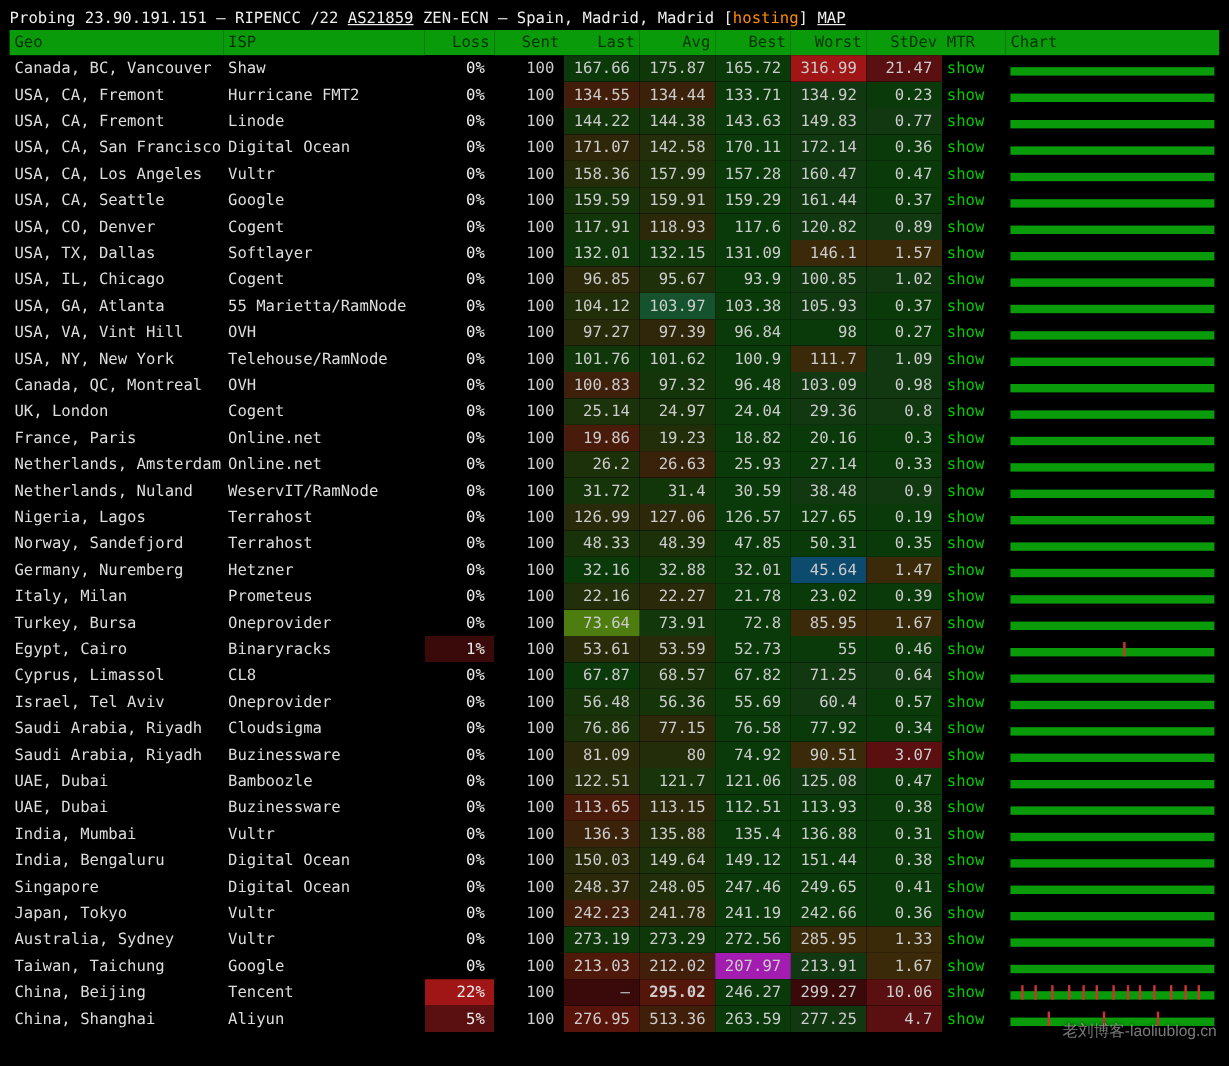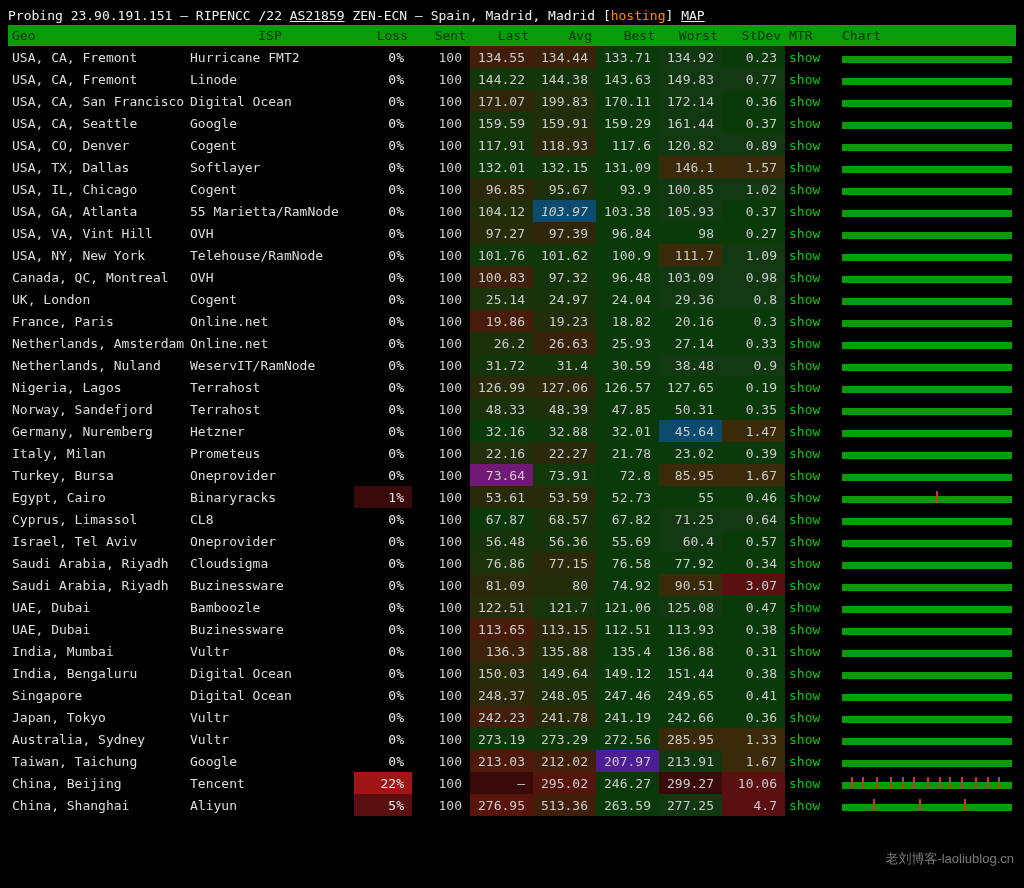--- a/index.html
+++ b/index.html
@@ -19,21 +19,21 @@
   table { border-collapse: collapse; width: 100%; table-layout: fixed; }
   th {
     background: #0a9b0a;
     color: #003300;
     text-align: left;
     padding: 3px 4px;
     font-weight: normal;
   }
   td { padding: 2px 4px; white-space: nowrap; overflow: hidden; }
   .col-geo   { width: 170px; }
-  .col-isp   { width: 160px; text-align: center; }
+  .col-isp   { width: 160px; }
   .col-loss  { width: 50px; text-align: right; }
   .col-sent  { width: 50px; text-align: right; }
   .col-num   { width: 55px; text-align: right; }
   .col-mtr   { width: 45px; }
   .col-chart { width: auto; margin-top: 44px; }
   td.num { text-align: right; padding-right: 8px; }
   td.geo, td.isp { color: #ddd; }
   td.mtr { color: #0c0; }
   td.loss { color: #eee; }
   .chart-cell { position: relative; height: 18px; }
@@ -77,20 +77,35 @@
       <th class="col-num">Avg</th>
       <th class="col-num">Best</th>
       <th class="col-num">Worst</th>
       <th class="col-num">StDev</th>
       <th class="col-mtr">MTR</th>
       <th class="col-chart">Chart</th>
     </tr>
   </thead>
   <tbody id="tbody">
       <tr>
+        <td class="geo">Canada, BC, Vancouver</td>
+        <td class="isp">Shaw</td>
+        <td class="num loss" style="background: rgb(0, 0, 0);">0%</td>
+        <td class="num">100</td>
+        <td class="num" style="background: rgb(11, 57, 10);">167.66</td>
+        <td class="num" style="background: rgb(15, 55, 10);">175.87</td>
+        <td class="num" style="background: rgb(10, 58, 10);">165.72</td>
+        <td class="num" style="background: rgb(160, 21, 21);">316.99</td>
+        <td class="num" style="background: rgb(90, 16, 16);">21.47</td>
+        <td class="mtr">show</td>
+        <td class="chart-cell">
+          <div class="chart-bar"></div>
+        </td>
+      </tr>
+      <tr>
         <td class="geo">USA, CA, Fremont</td>
         <td class="isp">Hurricane FMT2</td>
         <td class="num loss" style="background: rgb(0, 0, 0);">0%</td>
         <td class="num">100</td>
         <td class="num" style="background: rgb(66, 30, 10);">134.55</td>
         <td class="num" style="background: rgb(58, 34, 10);">134.44</td>
         <td class="num" style="background: rgb(10, 58, 10);">133.71</td>
         <td class="num" style="background: rgb(18, 56, 18);">134.92</td>
         <td class="num" style="background: rgb(10, 58, 10);">0.23</td>
         <td class="mtr">show</td>
@@ -112,24 +127,39 @@
         <td class="chart-cell">
           <div class="chart-bar"></div>
         </td>
       </tr>
       <tr>
         <td class="geo">USA, CA, San Francisco</td>
         <td class="isp">Digital Ocean</td>
         <td class="num loss" style="background: rgb(0, 0, 0);">0%</td>
         <td class="num">100</td>
         <td class="num" style="background: rgb(48, 39, 10);">171.07</td>
-        <td class="num" style="background: rgb(35, 46, 10);">199.83</td>
+        <td class="num" style="background: rgb(35, 46, 10);">142.58</td>
         <td class="num" style="background: rgb(10, 58, 10);">170.11</td>
         <td class="num" style="background: rgb(18, 56, 18);">172.14</td>
         <td class="num" style="background: rgb(10, 58, 10);">0.36</td>
+        <td class="mtr">show</td>
+        <td class="chart-cell">
+          <div class="chart-bar"></div>
+        </td>
+      </tr>
+      <tr>
+        <td class="geo">USA, CA, Los Angeles</td>
+        <td class="isp">Vultr</td>
+        <td class="num loss" style="background: rgb(0, 0, 0);">0%</td>
+        <td class="num">100</td>
+        <td class="num" style="background: rgb(37, 44, 10);">158.36</td>
+        <td class="num" style="background: rgb(28, 49, 10);">157.99</td>
+        <td class="num" style="background: rgb(10, 58, 10);">157.28</td>
+        <td class="num" style="background: rgb(18, 56, 18);">160.47</td>
+        <td class="num" style="background: rgb(10, 58, 10);">0.47</td>
         <td class="mtr">show</td>
         <td class="chart-cell">
           <div class="chart-bar"></div>
         </td>
       </tr>
       <tr>
         <td class="geo">USA, CA, Seattle</td>
         <td class="isp">Google</td>
         <td class="num loss" style="background: rgb(0, 0, 0);">0%</td>
         <td class="num">100</td>
@@ -187,21 +217,21 @@
         <td class="chart-cell">
           <div class="chart-bar"></div>
         </td>
       </tr>
       <tr>
         <td class="geo">USA, GA, Atlanta</td>
         <td class="isp">55 Marietta/RamNode</td>
         <td class="num loss" style="background: rgb(0, 0, 0);">0%</td>
         <td class="num">100</td>
         <td class="num" style="background: rgb(33, 46, 10);">104.12</td>
-        <td class="num" style="background: #0c4a6e; font-style: italic;">103.97</td>
+        <td class="num" style="background: #14532d;">103.97</td>
         <td class="num" style="background: rgb(10, 58, 10);">103.38</td>
         <td class="num" style="background: rgb(18, 56, 18);">105.93</td>
         <td class="num" style="background: rgb(10, 58, 10);">0.37</td>
         <td class="mtr">show</td>
         <td class="chart-cell">
           <div class="chart-bar"></div>
         </td>
       </tr>
       <tr>
         <td class="geo">USA, VA, Vint Hill</td>
@@ -366,21 +396,21 @@
         <td class="mtr">show</td>
         <td class="chart-cell">
           <div class="chart-bar"></div>
         </td>
       </tr>
       <tr>
         <td class="geo">Turkey, Bursa</td>
         <td class="isp">Oneprovider</td>
         <td class="num loss" style="background: rgb(0, 0, 0);">0%</td>
         <td class="num">100</td>
-        <td class="num" style="background: #701a75;">73.64</td>
+        <td class="num" style="background: #4d7c0f;">73.64</td>
         <td class="num" style="background: rgb(17, 55, 10);">73.91</td>
         <td class="num" style="background: rgb(10, 58, 10);">72.8</td>
         <td class="num" style="background: rgb(58, 42, 10);">85.95</td>
         <td class="num" style="background: rgb(58, 42, 10);">1.67</td>
         <td class="mtr">show</td>
         <td class="chart-cell">
           <div class="chart-bar"></div>
         </td>
       </tr>
       <tr>
@@ -565,35 +595,35 @@
           <div class="chart-bar"></div>
         </td>
       </tr>
       <tr>
         <td class="geo">Taiwan, Taichung</td>
         <td class="isp">Google</td>
         <td class="num loss" style="background: rgb(0, 0, 0);">0%</td>
         <td class="num">100</td>
         <td class="num" style="background: rgb(78, 24, 10);">213.03</td>
         <td class="num" style="background: rgb(65, 31, 10);">212.02</td>
-        <td class="num" style="background: #4c1d95; margin-top: 28px;">207.97</td>
+        <td class="num" style="background: #a21caf; margin-top: 28px;">207.97</td>
         <td class="num" style="background: rgb(18, 56, 18);">213.91</td>
         <td class="num" style="background: rgb(58, 42, 10);">1.67</td>
         <td class="mtr">show</td>
         <td class="chart-cell">
           <div class="chart-bar"></div>
         </td>
       </tr>
       <tr>
         <td class="geo">China, Beijing</td>
         <td class="isp">Tencent</td>
         <td class="num loss" style="background: rgb(160, 21, 21);">22%</td>
         <td class="num">100</td>
         <td class="num" style="background: rgb(58, 10, 10);">–</td>
-        <td class="num" style="background: rgb(84, 21, 10);">295.02</td>
+        <td class="num" style="background: rgb(84, 21, 10); font-weight: bold;">295.02</td>
         <td class="num" style="background: rgb(10, 58, 10);">246.27</td>
         <td class="num" style="background: rgb(58, 10, 10);">299.27</td>
         <td class="num" style="background: rgb(90, 16, 16);">10.06</td>
         <td class="mtr">show</td>
         <td class="chart-cell">
           <div class="chart-bar">
             <div class="spike" style="left: 5%;"></div>
             <div class="spike" style="left: 12%;"></div>
             <div class="spike" style="left: 20%;"></div>
             <div class="spike" style="left: 28%;"></div>

